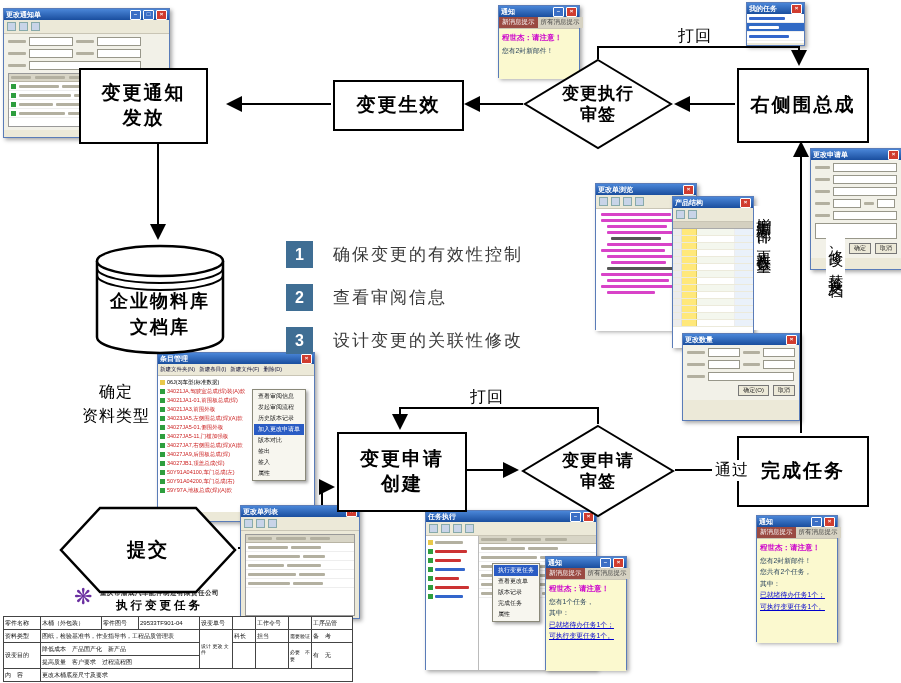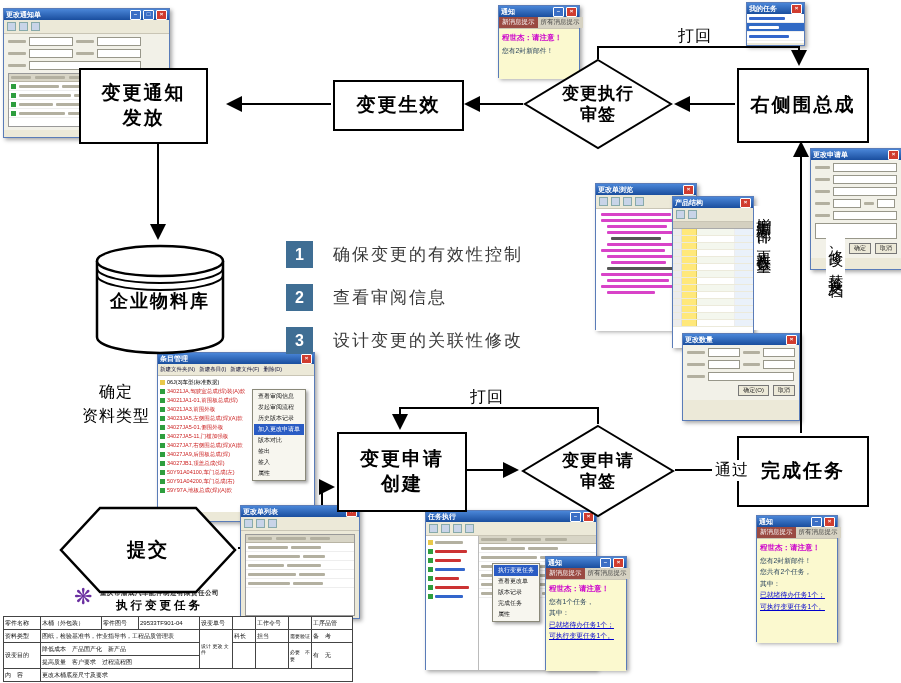--- a/index.html
+++ b/index.html
@@ -722,20 +722,21 @@
 </div>
 
 <div class="svgshape" style="left:94px;top:243px;width:132px;height:112px">
   <svg width="132" height="112">
     <path d="M3,18 L3,94 A63,16 0 0 0 129,94 L129,18" fill="#fff" stroke="#000" stroke-width="2.5"></path>
     <ellipse cx="66" cy="18" rx="63" ry="15" fill="#fff" stroke="#000" stroke-width="2.5"></ellipse>
     <path d="M3,25 A63,15 0 0 0 129,25" fill="none" stroke="#000" stroke-width="2"></path>
     <path d="M3,32 A63,15 0 0 0 129,32" fill="none" stroke="#000" stroke-width="2"></path>
   </svg>
   <div class="cyltext" style="top:46px">企业物料库</div>
+  <div class="cyltext" style="top:72px">文档库</div>
 </div>
 
 <div class="ann" style="left:678px;top:26px">打回</div>
 <div class="ann" style="left:470px;top:387px">打回</div>
 <div class="ann onion" style="left:712px;top:460px">通过</div>
 <div class="ann" style="left:78px;top:380px;width:76px;text-align:center;line-height:1.5">
   <div>确定</div>
   <div>资料类型</div>
 </div>
 <div class="ann vert" style="left:754px;top:206px;height:124px">增删零部件、更改数量</div>

